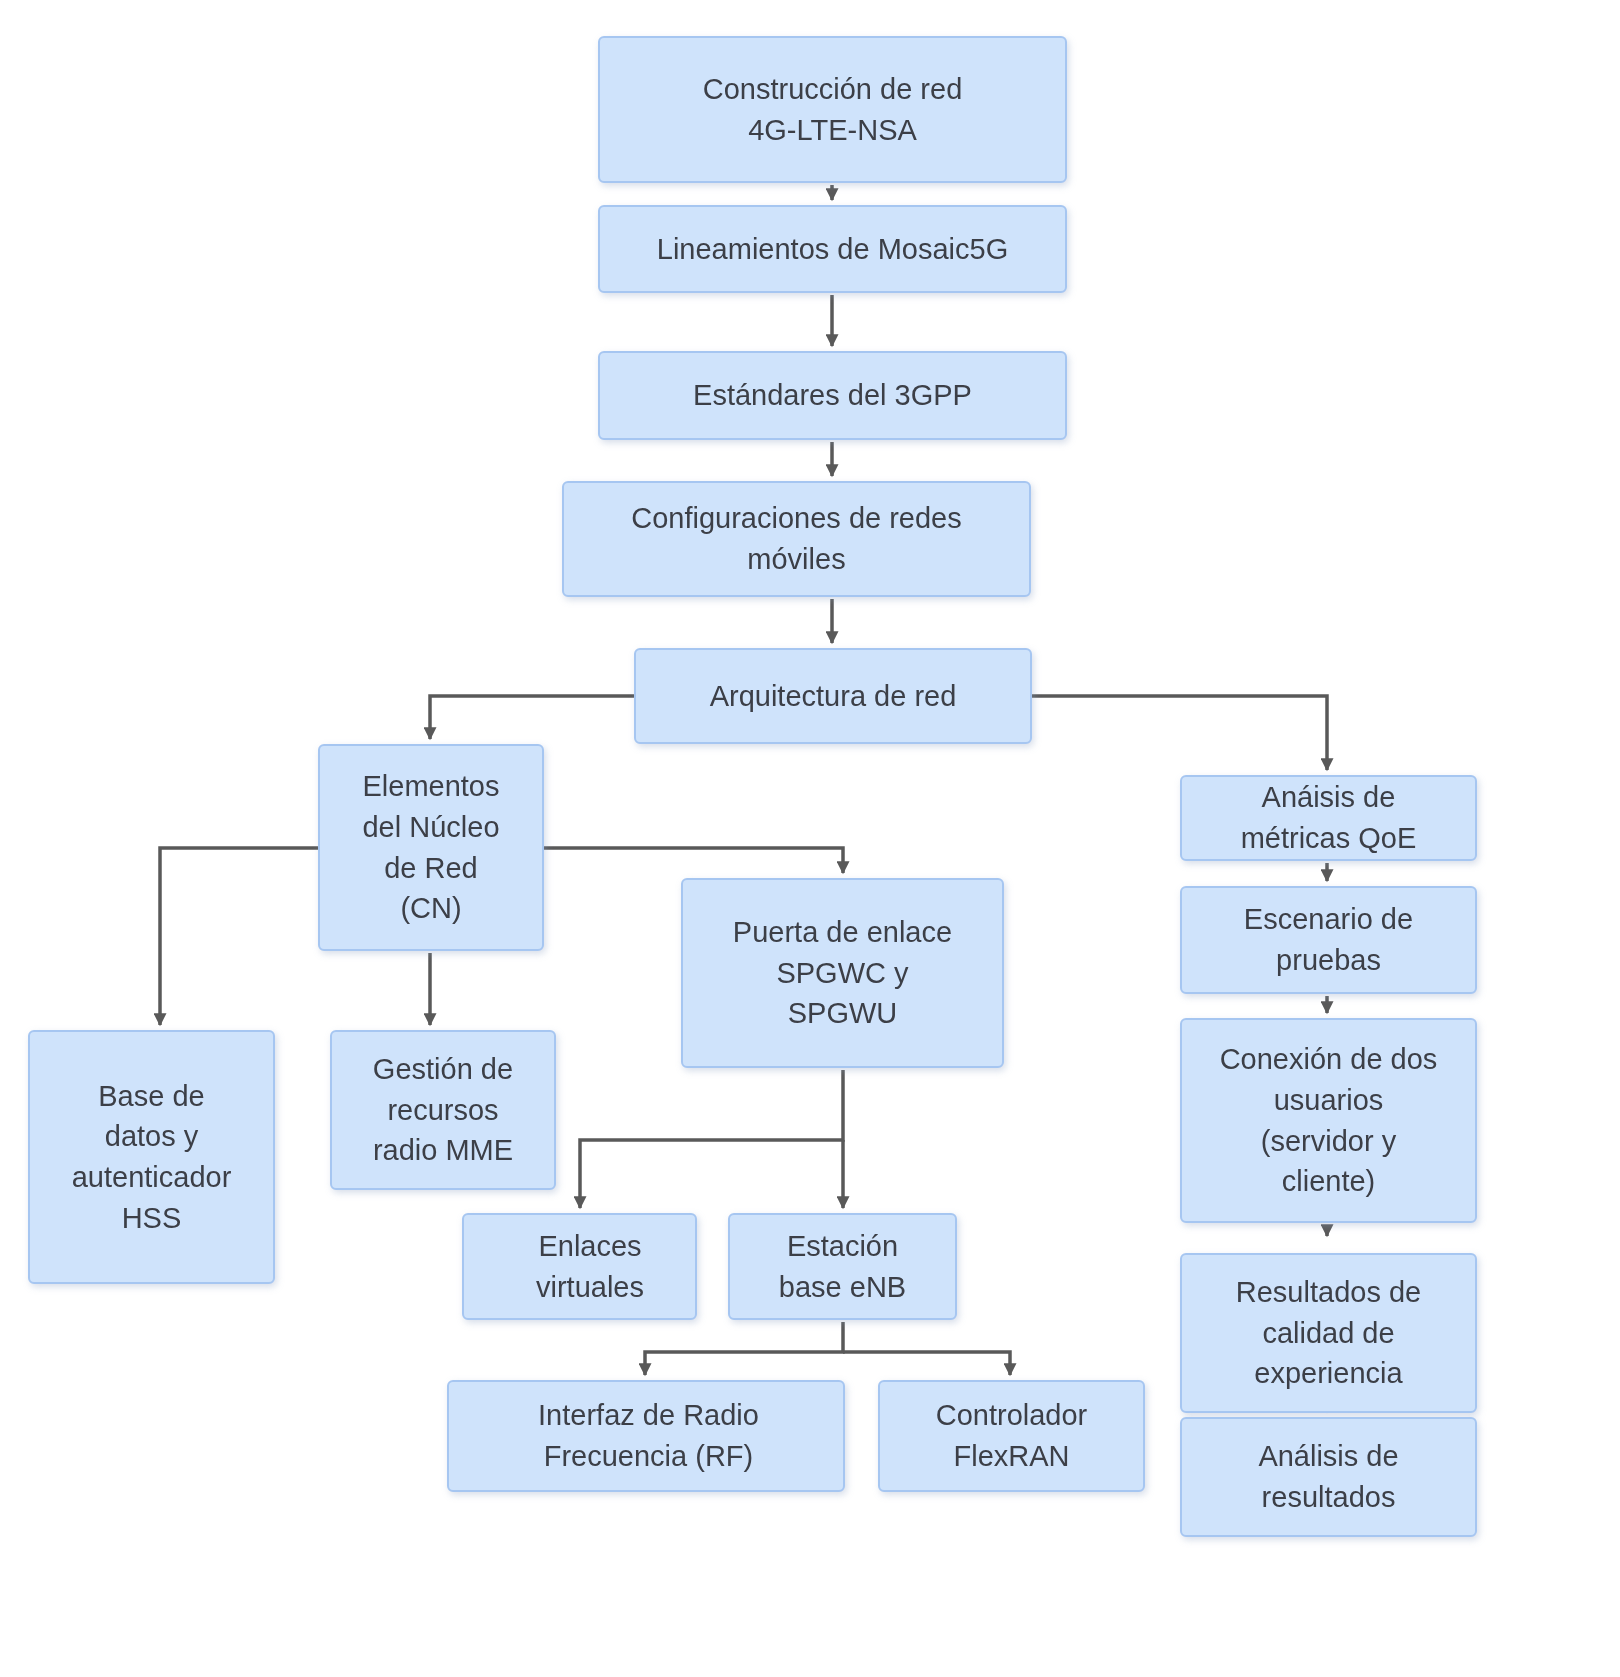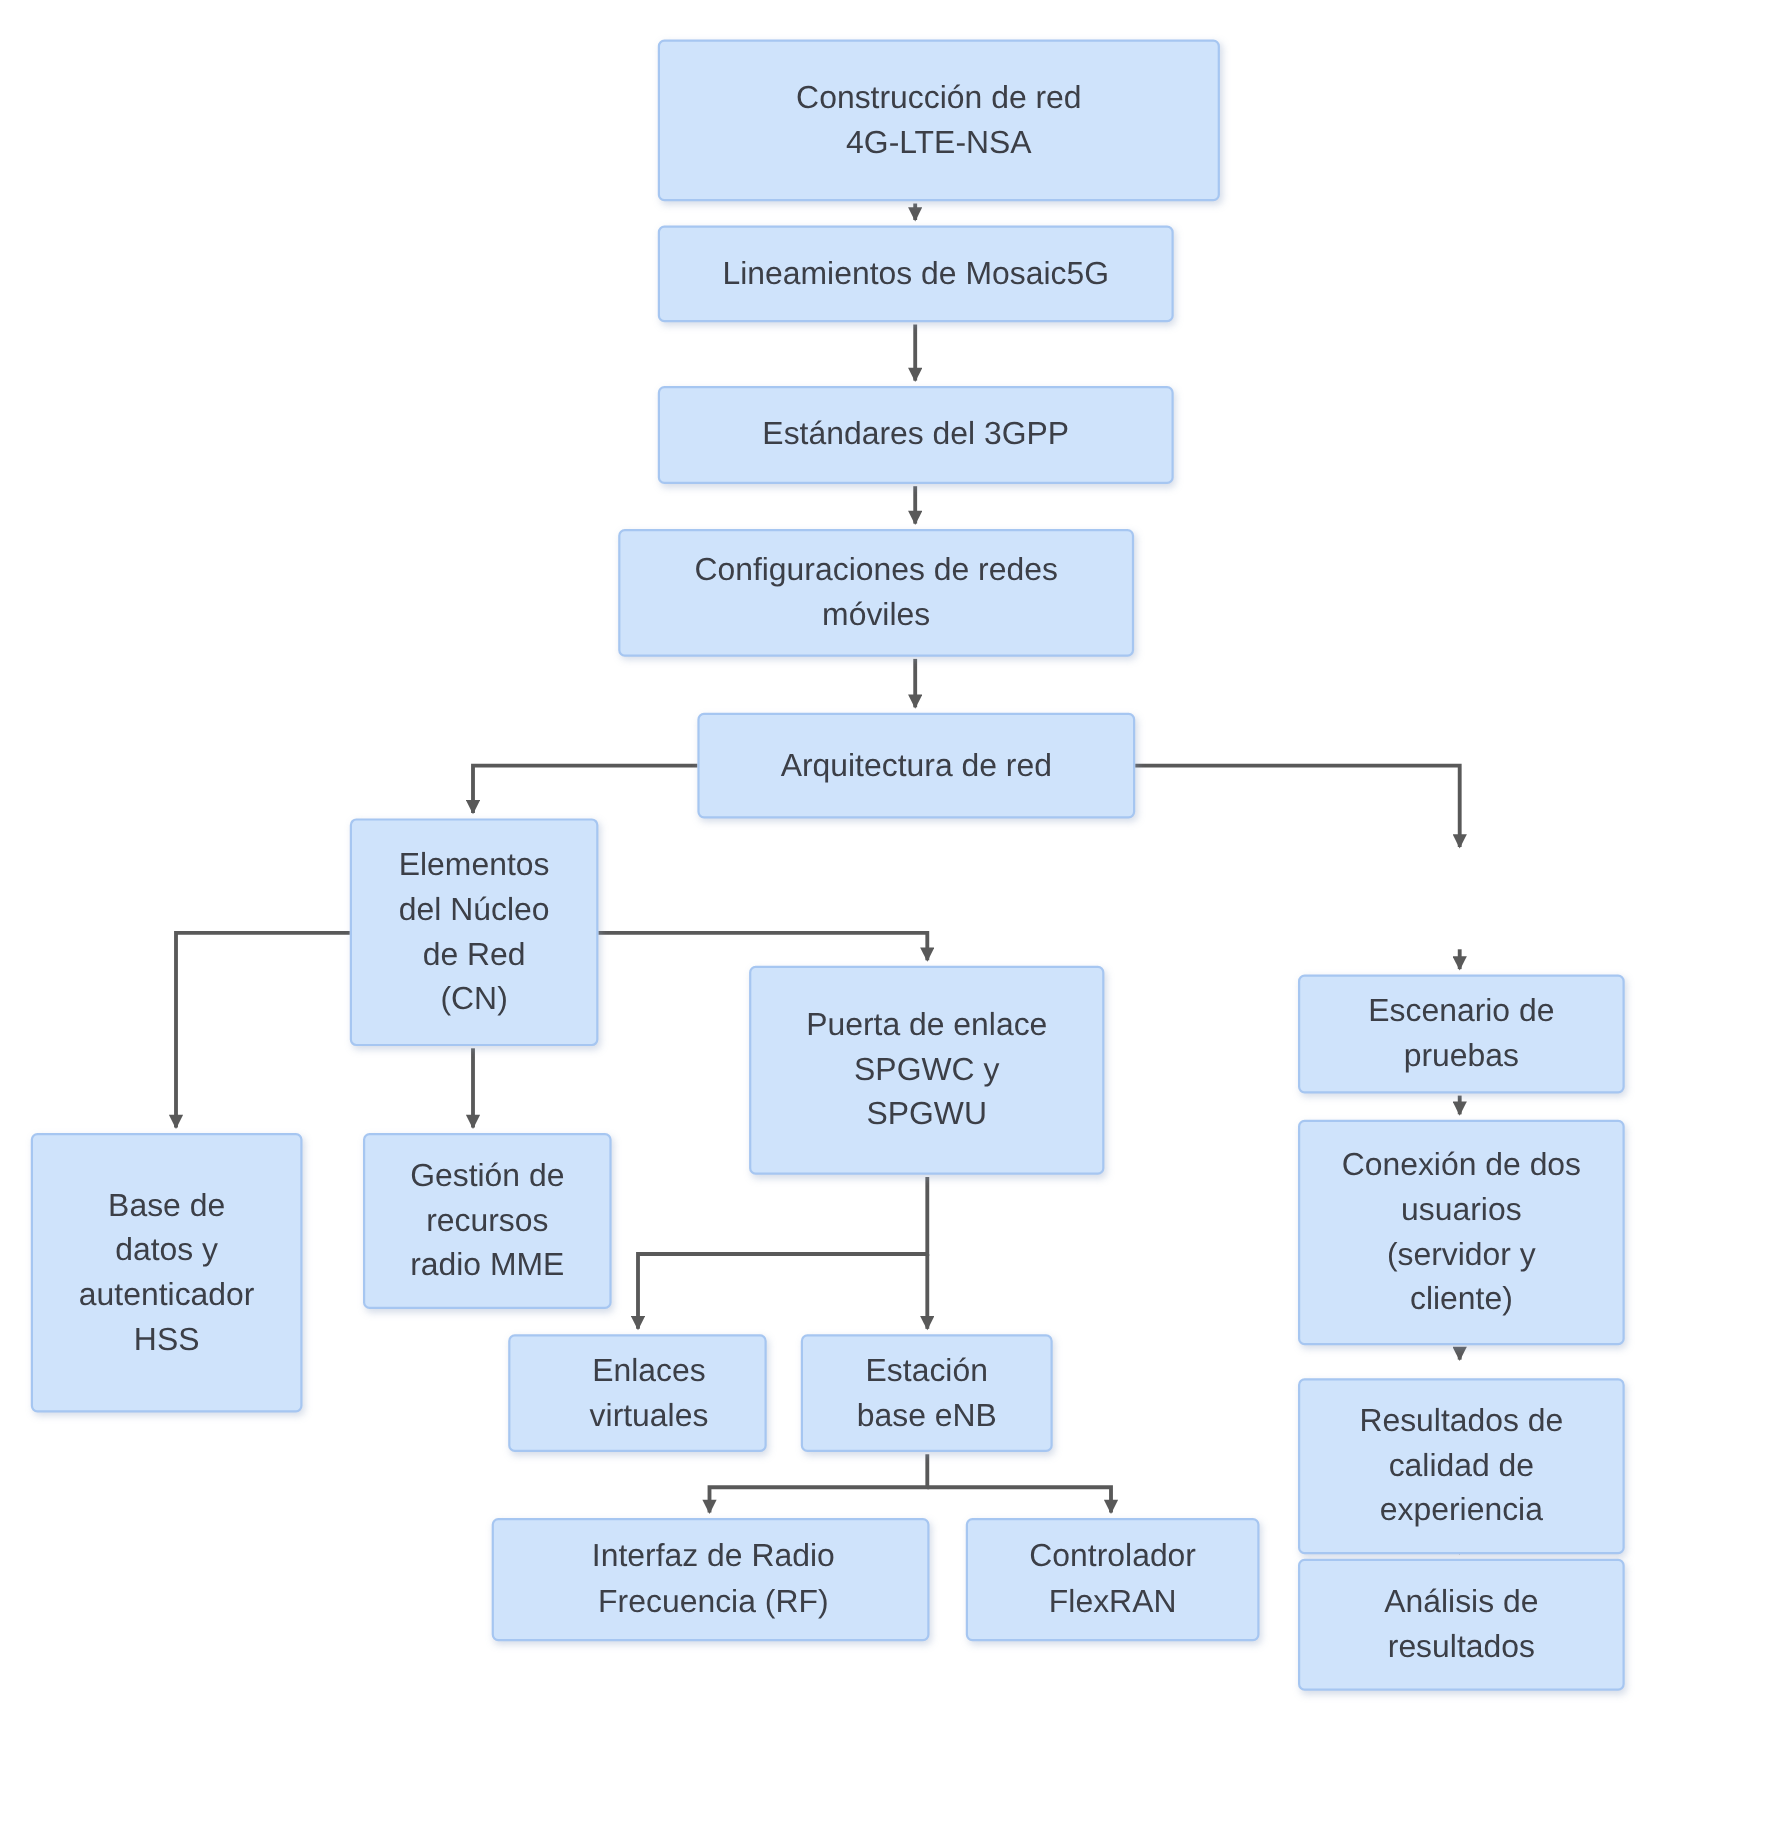--- a/index.html
+++ b/index.html
@@ -64,21 +64,21 @@
     <path d="M843,1070 V1140 H580 V1208" marker-end="url(#arrow)"></path>
     <path d="M843,1140 V1208" marker-end="url(#arrow)"></path>
     <path d="M843,1322 V1352 H645 V1375" marker-end="url(#arrow)"></path>
     <path d="M843,1352 H1010 V1375" marker-end="url(#arrow)"></path>
     <path d="M1327,863 V881" marker-end="url(#arrow)"></path>
     <path d="M1327,996 V1013" marker-end="url(#arrow)"></path>
     <path d="M1327,1225 V1236" marker-end="url(#arrow)"></path>
     <path d="M1327,1403 V1412" marker-end="url(#arrow)"></path>
   </svg>
 
-  <div class="node" style="left:598px; top:36px; width:511px; height:147px;">Construcción de red
+  <div class="node" style="left:598px; top:36px; width:469px; height:147px;">Construcción de red
 4G-LTE-NSA</div>
 
   <div class="node" style="left:598px; top:205px; width:469px; height:88px;">Lineamientos de Mosaic5G</div>
 
   <div class="node" style="left:598px; top:351px; width:469px; height:89px;">Estándares del 3GPP</div>
 
   <div class="node" style="left:562px; top:481px; width:469px; height:116px;">Configuraciones de redes
 móviles</div>
 
   <div class="node" style="left:318px; top:744px; width:226px; height:207px;">Elementos
@@ -106,20 +106,22 @@
 
   <div class="node" style="left:728px; top:1213px; width:229px; height:107px;">Estación
 base eNB</div>
 
   <div class="node" style="left:447px; top:1380px; width:398px; height:112px;padding-left:15px;">Interfaz de Radio
 Frecuencia (RF)</div>
 
   <div class="node" style="left:878px; top:1380px; width:267px; height:112px;">Controlador
 FlexRAN</div>
 
+  <div class="node" style="left:1180px; top:775px; width:297px; height:86px;">Anáisis de
+métricas QoE</div>
 
   <div class="node" style="left:1180px; top:886px; width:297px; height:108px;">Escenario de
 pruebas</div>
 
   <div class="node" style="left:1180px; top:1018px; width:297px; height:205px;">Conexión de dos
 usuarios
 (servidor y
 cliente)</div>
 
   <div class="node" style="left:1180px; top:1241px; width:297px; height:160px;margin-top:12px;">Resultados de

